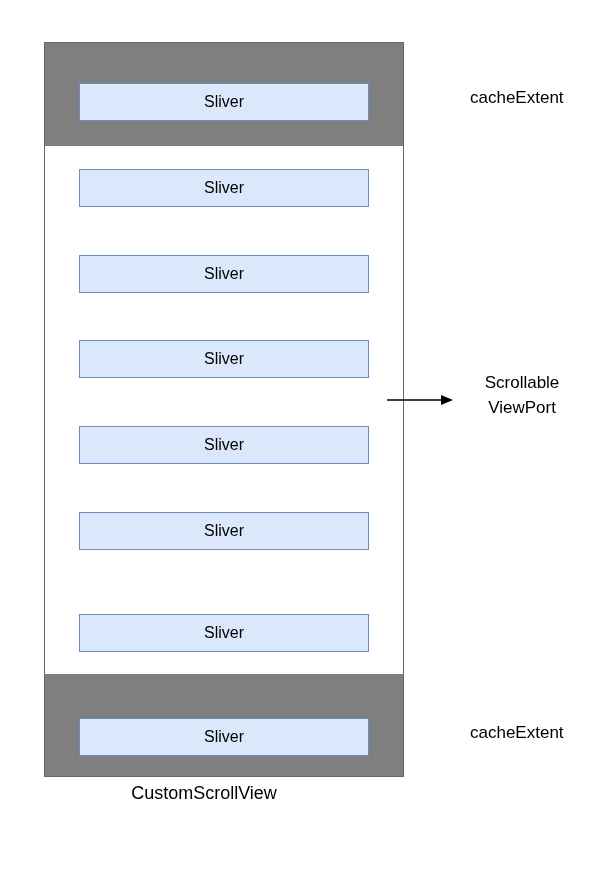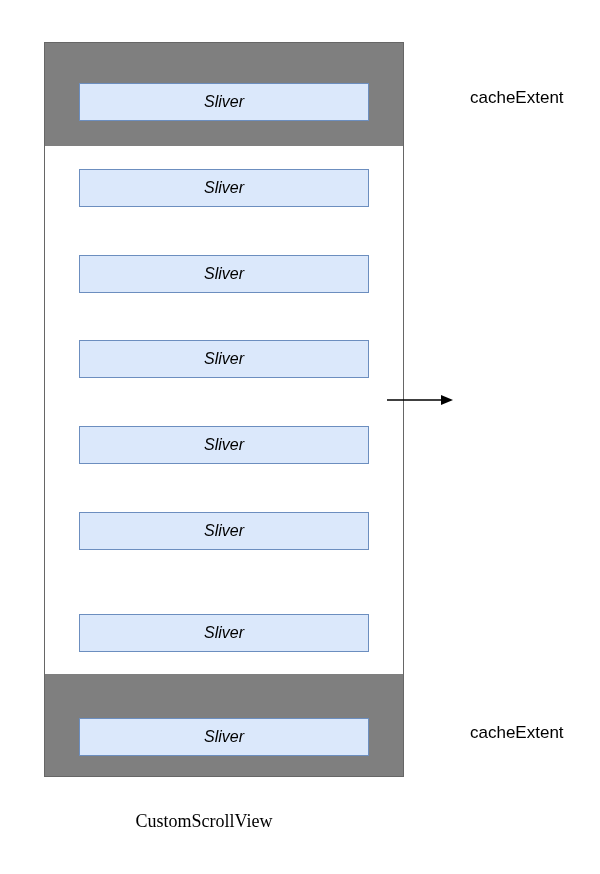--- a/index.html
+++ b/index.html
@@ -23,21 +23,20 @@
     overflow: hidden;
   }
   .scrollview {
     position: absolute;
     left: 44px;
     top: 42px;
     width: 360px;
     height: 735px;
     background: #ffffff;
     border: 1px solid var(--container-border);
-    font-style: italic;
   }
   .cache-band {
     position: absolute;
     left: 0;
     right: 0;
     background: var(--cache-band);
   }
   .cache-band.top { top: 0; height: 103px; }
   .cache-band.bottom { bottom: 0; height: 102px; }
   .sliver {
@@ -82,25 +81,24 @@
   .arrow {
     position: absolute;
     left: 387px;
     top: 392px;
     width: 68px;
     height: 16px;
   }
   .diagram-title {
     position: absolute;
     left: 44px;
-    top: 811px;
+    top: 783px;
     width: 320px;
     text-align: center;
     font-size: 18px;
-    font-family: Liberation Serif, serif;
   }
 </style>
 </head>
 <body>
 
 <div class="canvas">
 
   <div class="scrollview">
 
     <div class="cache-band top"></div>
@@ -117,18 +115,22 @@
 
   </div>
 
   <div class="side-label cache-label-top">cacheExtent</div>
 
   <svg class="arrow" viewBox="0 0 68 16" xmlns="http://www.w3.org/2000/svg">
     <line x1="0" y1="8" x2="54" y2="8" stroke="#000000" stroke-width="1.5"></line>
     <polygon points="54,3 66,8 54,13" fill="#000000"></polygon>
   </svg>
 
+  <div class="viewport-label">
+    <span>Scrollable</span><br>
+    <span>ViewPort</span>
+  </div>
 
   <div class="side-label cache-label-bottom">cacheExtent</div>
 
   <div class="diagram-title">CustomScrollView</div>
 
 </div>
 
 </body></html>

